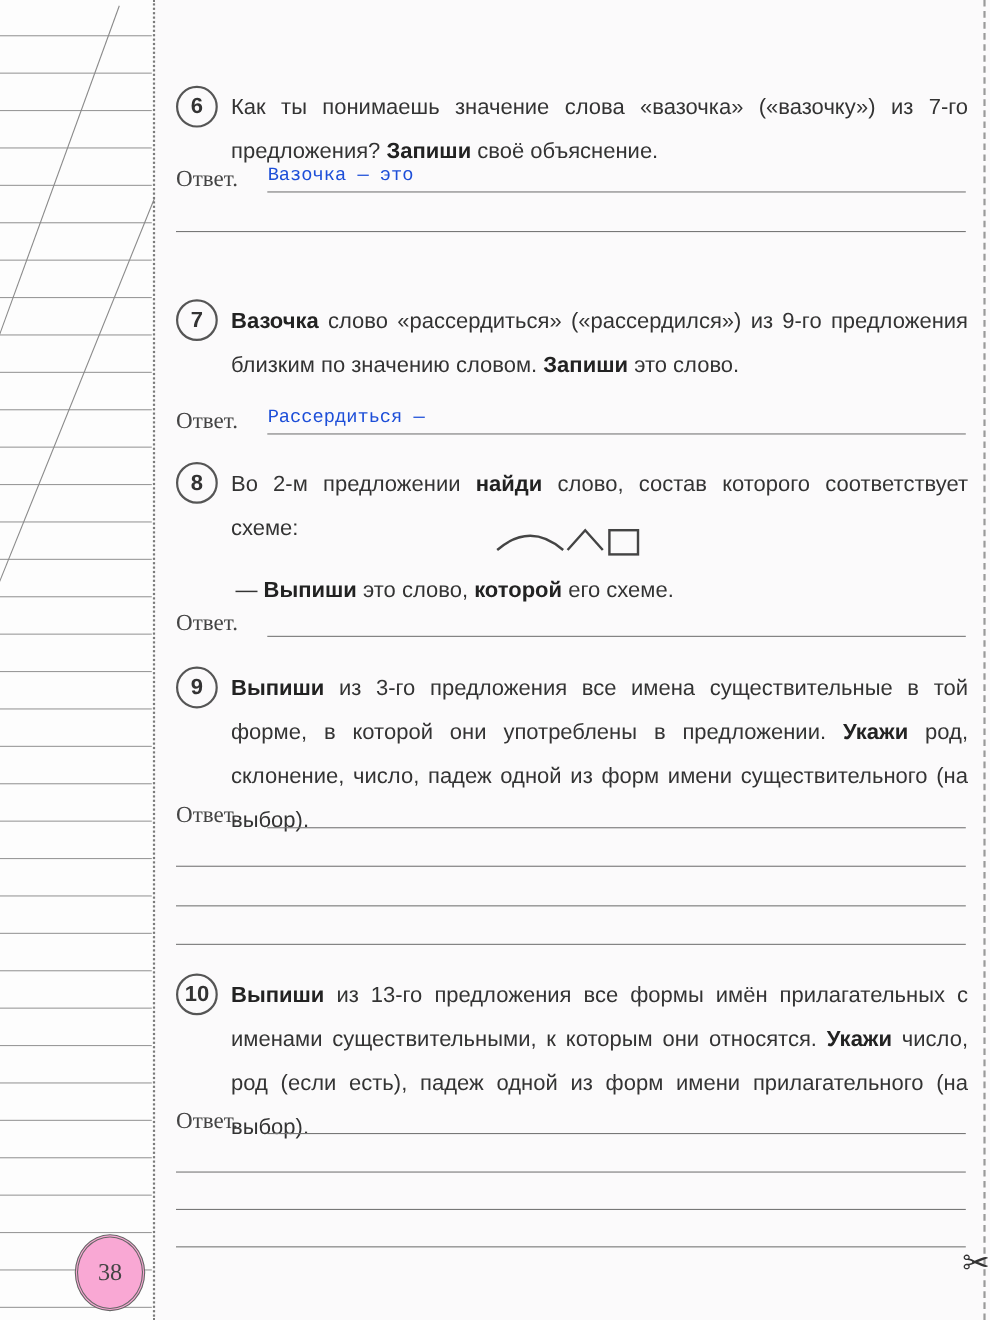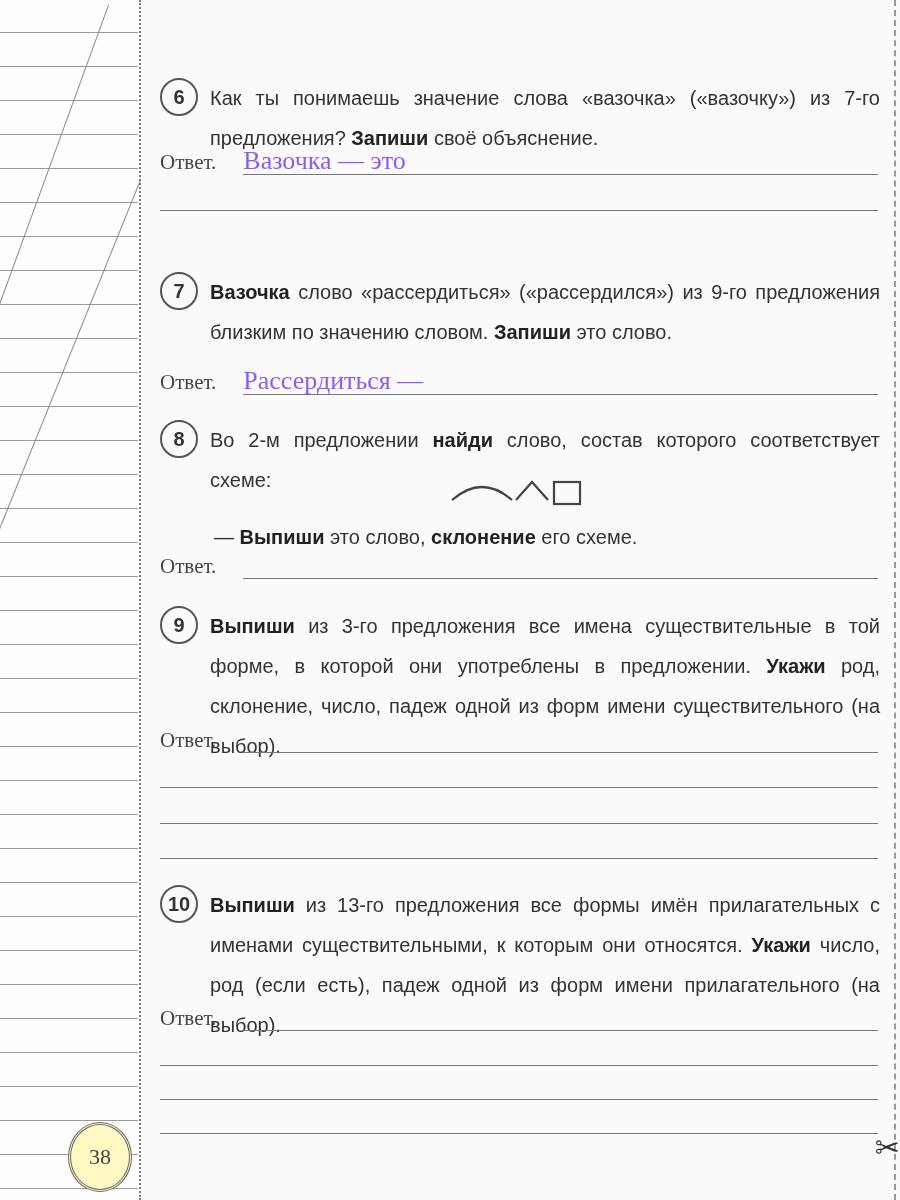--- a/index.html
+++ b/index.html
@@ -43,34 +43,34 @@
   .task-text b { font-weight: bold; color: #222; }
   .answer-row {
     position: absolute; left: 160px; width: 718px; display: flex; align-items: flex-end; gap: 15px;
   }
   .answer-label {
     font-family: "Liberation Serif", serif; font-size: 21px; color: #444; margin-right: 12px;
     white-space: nowrap;
   }
   .answer-field {
     flex: 1; border-bottom: 1.5px solid #777; height: 26px;
-    font-family: Liberation Serif, serif; font-size: 26px; color: #8b5cf6;
+    font-family: Liberation Mono, monospace; font-size: 17px; color: #1d4ed8;
     line-height: 26px; white-space: nowrap;
   }
   .blank-line {
     position: absolute; left: 160px; width: 718px; height: 0; border-bottom: 1.5px solid #777;
   }
   .scheme {
     position: absolute; left: 450px; top: 478px;
   }
   .page-num {
     position: absolute; left: 68px; top: 1122px; width: 58px; height: 64px;
     border: 3px double #666; border-radius: 50%;
     display: flex; align-items: center; justify-content: center;
-    font-family: "Liberation Serif", serif; font-size: 22px; color: #444; background: #fef9c3;
+    font-family: "Liberation Serif", serif; font-size: 22px; color: #444; background: #f9a8d4;
   }
   .scissors {
     position: absolute; right: 0; top: 1130px; font-size: 30px; color: #333;
   }
 </style>
 </head>
 <body>
 
 <div class="margin-area"></div>
 <div id="margin-lines">
@@ -136,21 +136,21 @@
 
 <div class="task" style="top:420px;">
   <div class="num-circle">8</div>
   <div class="task-text"><span>Во 2-м предложении </span><b>найди</b><span> слово, состав которого соответствует схеме:</span></div>
 </div>
 <svg class="scheme" width="140" height="30" viewBox="0 0 140 30">
   <path d="M2 22 Q32 -4 62 22" fill="none" stroke="#444" stroke-width="2.2"></path>
   <path d="M66 22 L82 4 L98 22" fill="none" stroke="#444" stroke-width="2.2"></path>
   <rect x="104" y="4" width="26" height="22" fill="none" stroke="#444" stroke-width="2.2"></rect>
 </svg>
-<div class="task-text" style="position:absolute;left:160px;top:517px;margin-left:54px;width:680px;"><span>— </span><b>Выпиши</b><span> это слово, </span><b>склонение</b><span> его схеме.</span></div>
+<div class="task-text" style="position:absolute;left:160px;top:517px;margin-left:54px;width:680px;"><span>— </span><b>Выпиши</b><span> это слово, </span><b>которой</b><span> его схеме.</span></div>
 <div class="answer-row" style="top:552px;">
   <span class="answer-label">Ответ.</span>
   <span class="answer-field"></span>
 </div>
 
 <div class="task" style="top:606px;">
   <div class="num-circle">9</div>
   <div class="task-text"><b>Выпиши</b><span> из 3-го предложения все имена существительные в той форме, в которой они употреблены в предложении. </span><b>Укажи</b><span> род, склонение, число, падеж одной из форм имени существительного (на выбор).</span></div>
 </div>
 <div class="answer-row" style="top:726px;">

